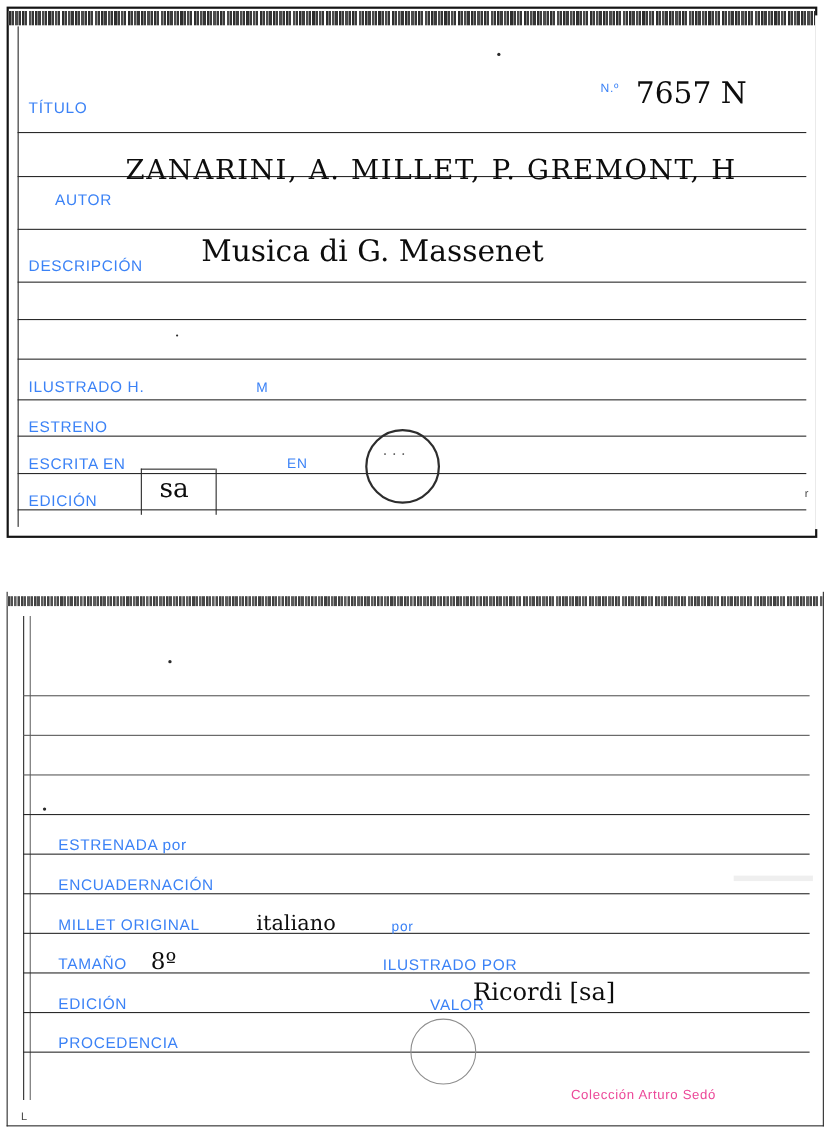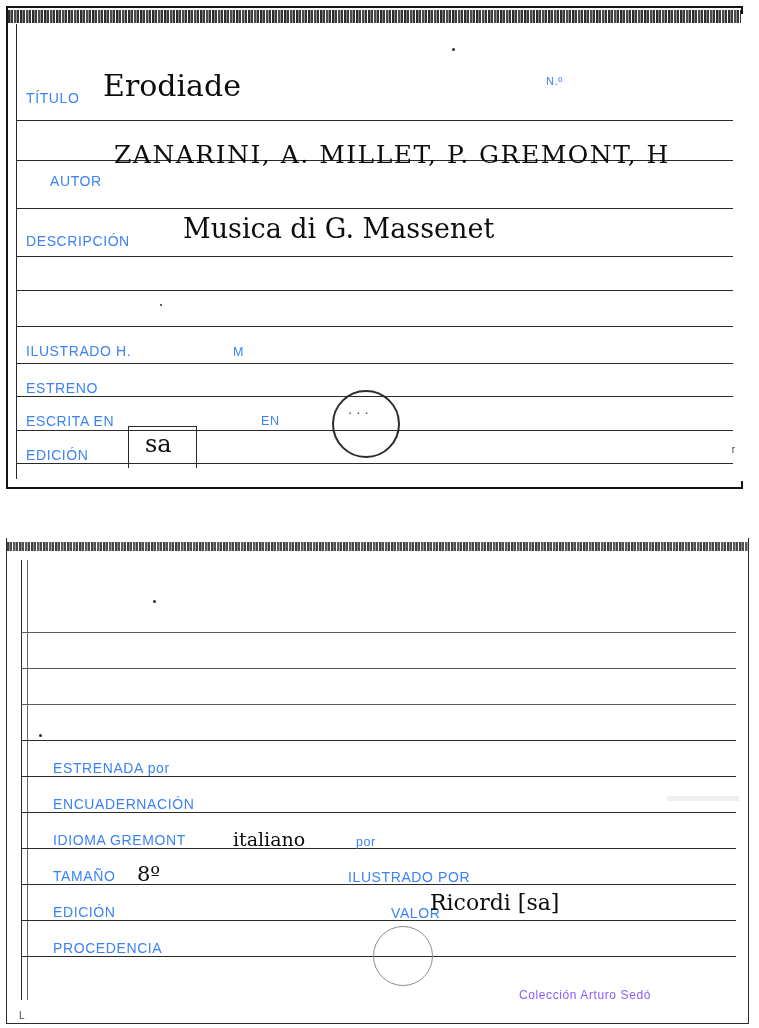--- a/index.html
+++ b/index.html
@@ -117,21 +117,21 @@
     position: absolute;
     border: 2px solid #2d2d2d;
     border-radius: 50%;
     background: transparent;
   }
   .stamp.faint { border-color: #8e8e8e; border-width: 1.5px; }
   .collection {
     position: absolute;
     font-size: 12px;
     letter-spacing: .6px;
-    color: #8b5cf6;
+    color: #ec4899;
   }
   .corner-mark {
     position: absolute;
     font-size: 10px;
     color: #444;
   }
 </style>
 </head>
 <body>
 
@@ -147,23 +147,23 @@
     <div class="rule" style="left:8px; right:8px; top:282px;"></div>
     <div class="rule" style="left:8px; right:8px; top:318px;"></div>
     <div class="rule" style="left:8px; right:8px; top:355px;"></div>
     <div class="rule" style="left:8px; right:8px; top:388px;"></div>
     <div class="rule" style="left:8px; right:8px; top:422px;"></div>
     <div class="rule" style="left:8px; right:8px; top:455px;"></div>
 
     <div class="vline" style="left:8px; top:16px; height:455px;"></div>
 
     <div class="flabel" style="left:18px; top:82px;">TÍTULO</div>
-    <div class="hand" style="left:95px; top:60px; font-size:30px;">Erodiade</div>
 
     <div class="flabel" style="left:538px; top:67px; font-size:11px;">N.º</div>
+    <div class="hand" style="left:570px; top:62px; font-size:27px;">7657 N</div>
 
     <div class="flabel" style="left:18px; top:165px;margin-left:24px;">AUTOR</div>
     <div class="hand" style="left:106px; top:132px; font-size:25px; letter-spacing:1.5px;">ZANARINI, A. MILLET, P. GREMONT, H</div>
 
     <div class="flabel" style="left:18px; top:225px;">DESCRIPCIÓN</div>
     <div class="hand" style="left:175px; top:205px; font-size:27px;">Musica di G. Massenet</div>
 
     <div class="flabel" style="left:18px; top:335px;">ILUSTRADO H.</div>
     <div class="flabel sm" style="left:225px; top:337px;">M</div>
 
@@ -205,21 +205,21 @@
     <div class="rule" style="left:14px; right:12px; top:274px;"></div>
     <div class="rule" style="left:14px; right:12px; top:310px;"></div>
     <div class="rule" style="left:14px; right:12px; top:346px;"></div>
     <div class="rule" style="left:14px; right:12px; top:382px;"></div>
     <div class="rule" style="left:14px; right:12px; top:418px;"></div>
 
     <div class="flabel" style="left:46px; top:222px;">ESTRENADA por</div>
 
     <div class="flabel" style="left:46px; top:258px;">ENCUADERNACIÓN</div>
 
-    <div class="flabel" style="left:46px; top:294px;">IDIOMA GREMONT</div>
+    <div class="flabel" style="left:46px; top:294px;">MILLET ORIGINAL</div>
     <div class="hand" style="left:226px; top:290px; font-size:19px;">italiano</div>
     <div class="flabel sm" style="left:349px; top:297px;">por</div>
 
     <div class="flabel" style="left:46px; top:330px;">TAMAÑO</div>
     <div class="hand" style="left:130px; top:324px; font-size:21px;">8º</div>
     <div class="flabel" style="left:341px; top:331px;">ILUSTRADO POR</div>
 
     <div class="flabel" style="left:46px; top:366px;">EDICIÓN</div>
     <div class="flabel" style="left:384px; top:367px;">VALOR</div>
     <div class="hand" style="left:423px; top:352px; font-size:22px;">Ricordi [sa]</div>

